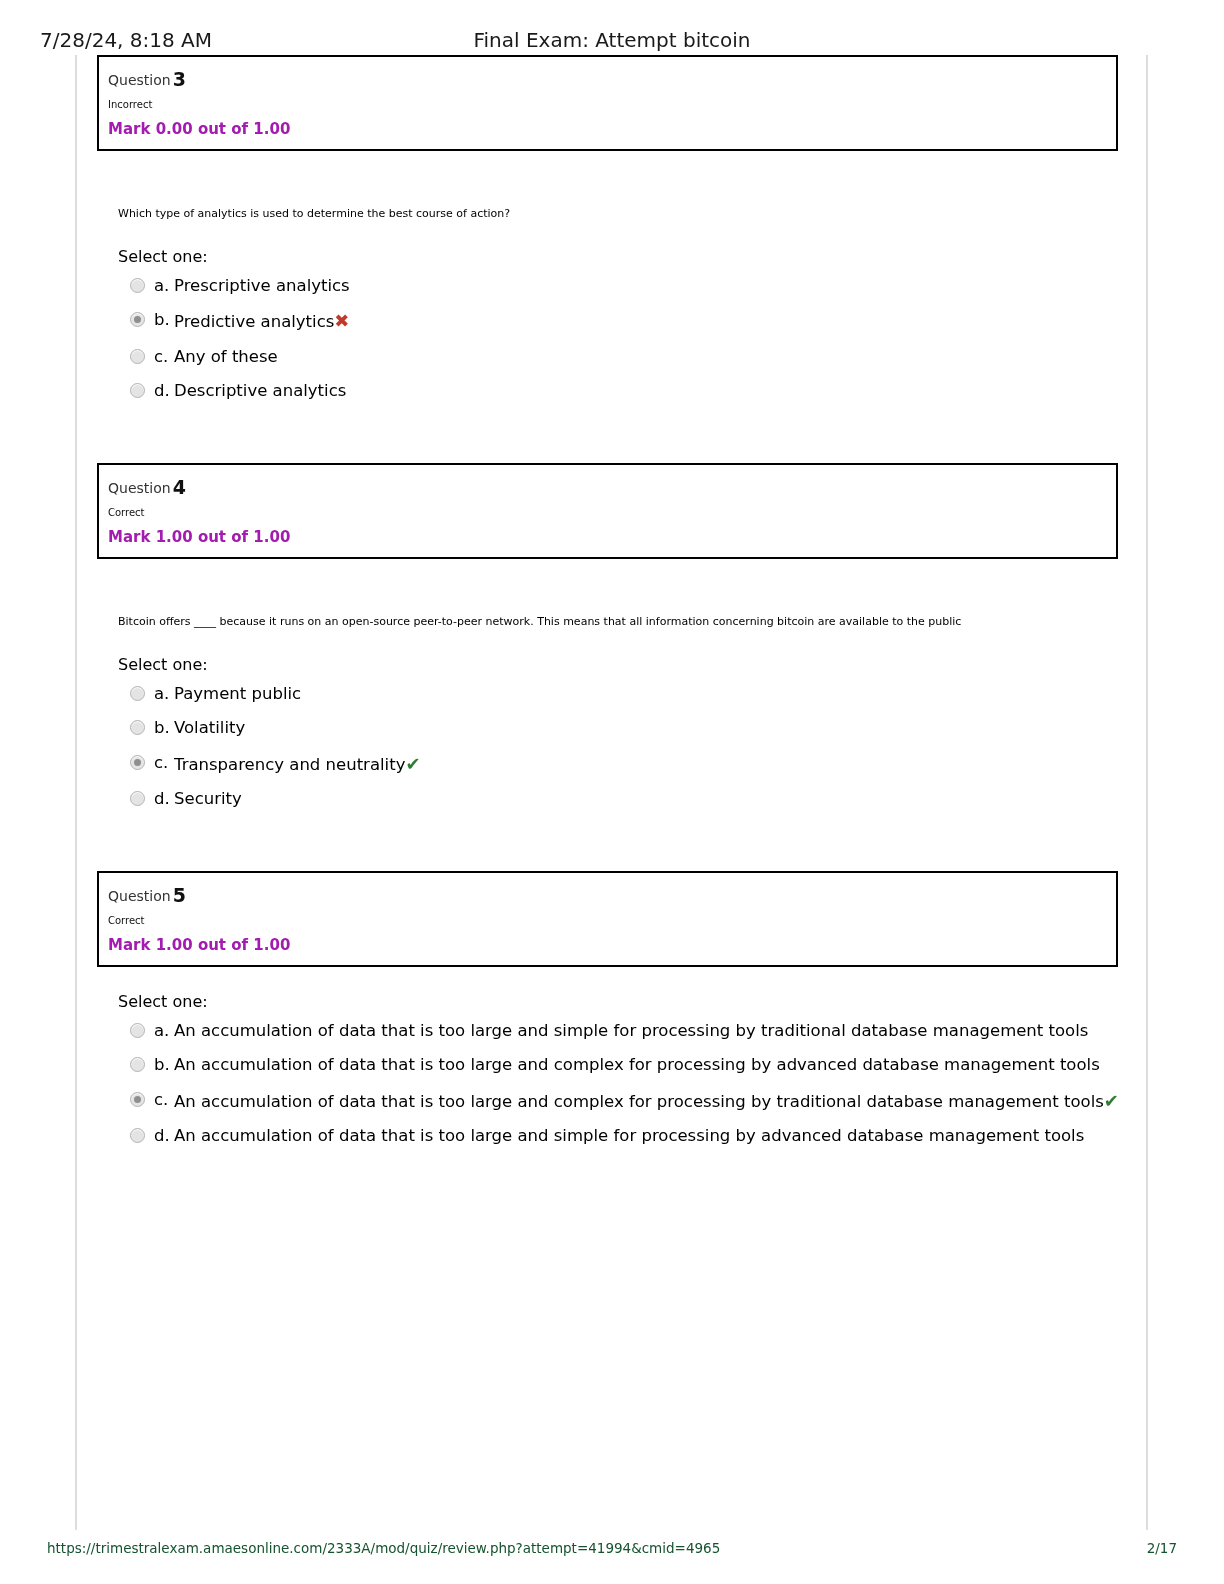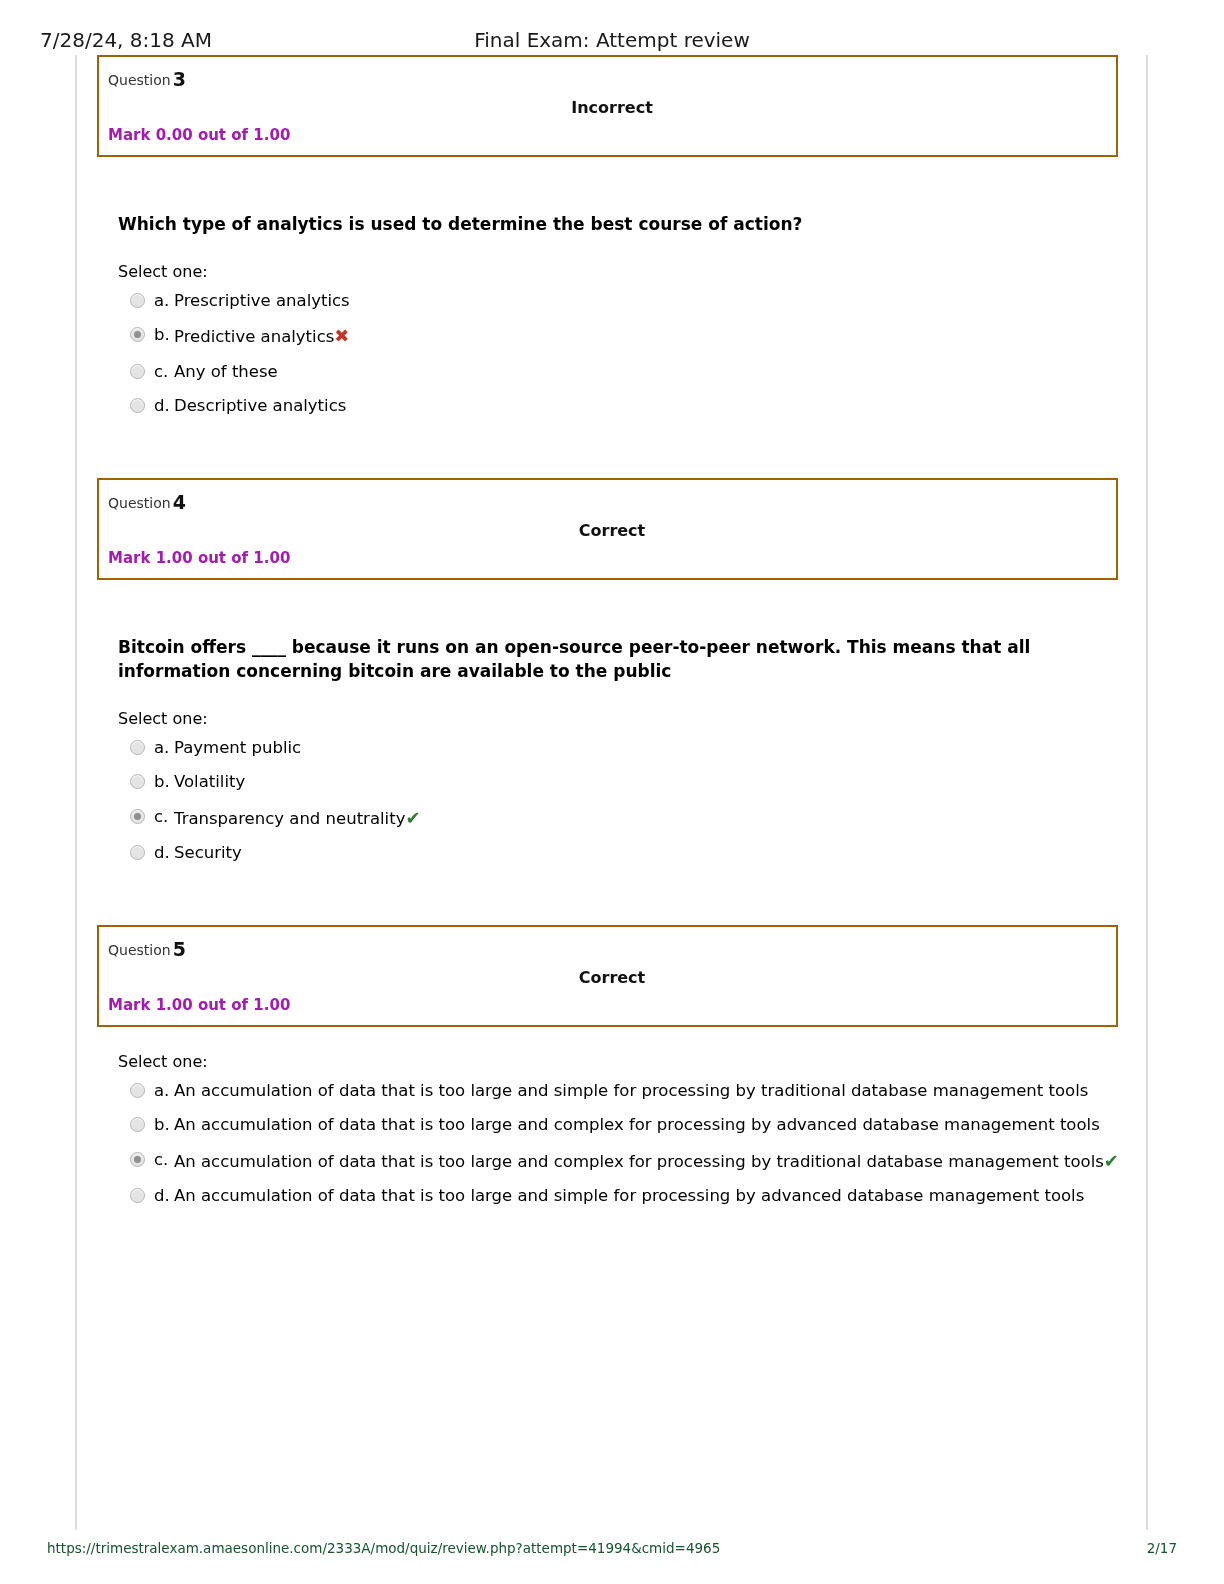--- a/index.html
+++ b/index.html
@@ -55,68 +55,66 @@
 
   .content {
     position: absolute;
     left: 97px;
     top: 55px;
     width: 1021px;
   }
 
   
   .qbox {
-    border: 2px solid #a16207;
+    border: 2px solid #000000;
     box-sizing: border-box;
     width: 1021px;
     padding: 13px 0 12px 9px;
     background: #ffffff;
   }
   .qbox .qno {
     font-size: 14px;
     color: #333333;
     line-height: 1.0;
     margin-bottom: 11px;
     white-space: nowrap;
   }
   .qbox .qno .qnum {
     font-size: 19px;
     font-weight: bold;
     color: #111111;
     vertical-align: -1px;
     margin-left: 2px;
   }
   .qbox .qstate {
-    font-size: 16px;
-    font-weight: bold;
+    font-size: 10px;
+    font-weight: normal;
     color: #111111;
     line-height: 1.0;
     margin-bottom: 12px;
-    text-align: center;
   }
   .qbox .qmark {
     font-size: 15px;
     font-weight: bold;
     color: #a21caf;
     line-height: 1.0;
   }
 
   
   .qcontent {
     padding-left: 21px;
     padding-right: 10px;
   }
   .qtext {
-    font-size: 17px;
+    font-size: 11px;
     color: #000000;
     line-height: 1.45;
     margin-top: 55px;
     margin-bottom: 0;
     max-width: 980px;
-    font-weight: bold;
   }
   .select-one {
     font-size: 16px;
     color: #000000;
     margin-top: 25px;
     margin-bottom: 0;
   }
 
   ul.answers {
     list-style: none;
@@ -206,21 +204,21 @@
     right: 47px;
     top: 0;
     white-space: nowrap;
   }
 </style>
 </head>
 <body>
 
 <div class="print-header">
   <span class="ph-date">7/28/24, 8:18 AM</span>
-  <span class="ph-title">Final Exam: Attempt review</span>
+  <span class="ph-title">Final Exam: Attempt bitcoin</span>
 </div>
 
 <div class="page-frame"></div>
 
 <div class="content">
 
 <div class="qblock">
       <div class="qbox">
         <div class="qno"><span>Question</span><span class="qnum">3</span></div>
         <div class="qstate">Incorrect</div>

